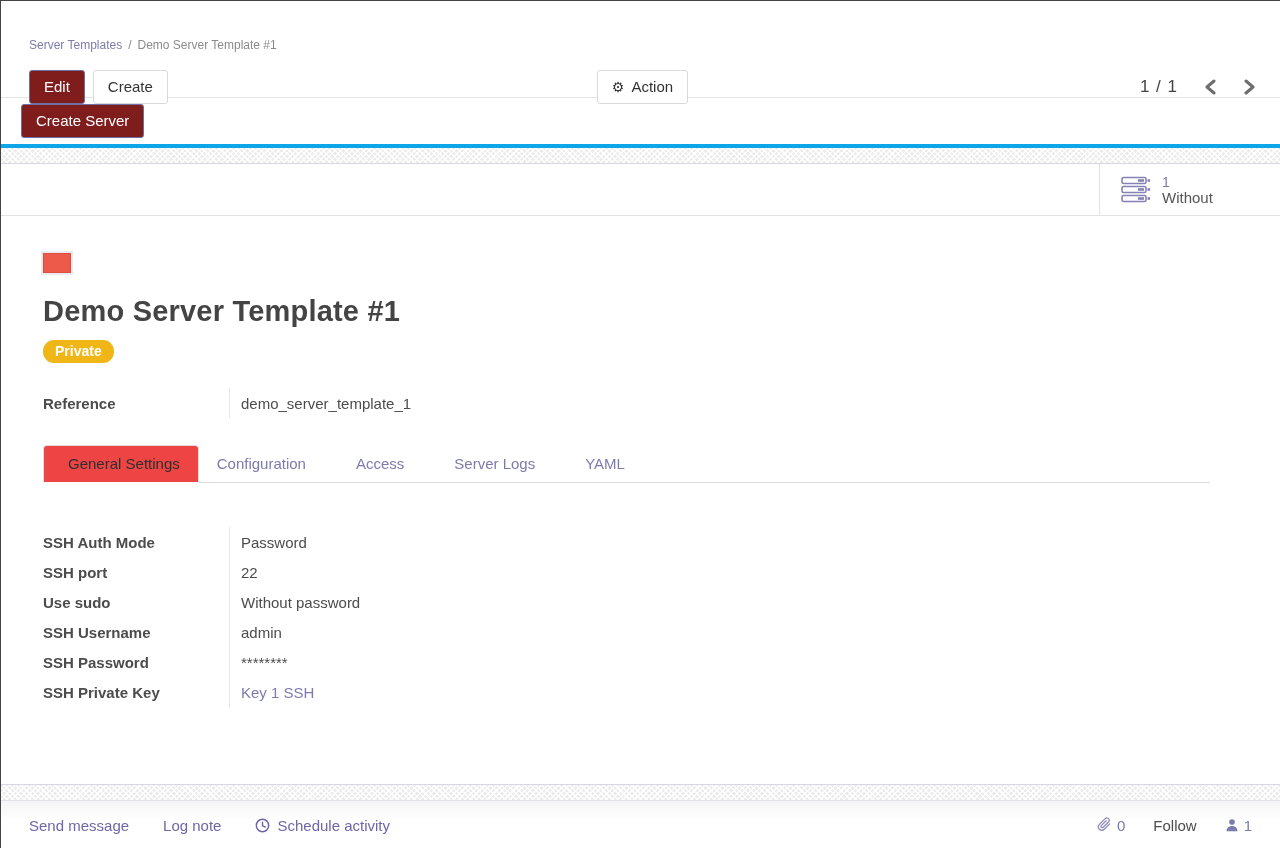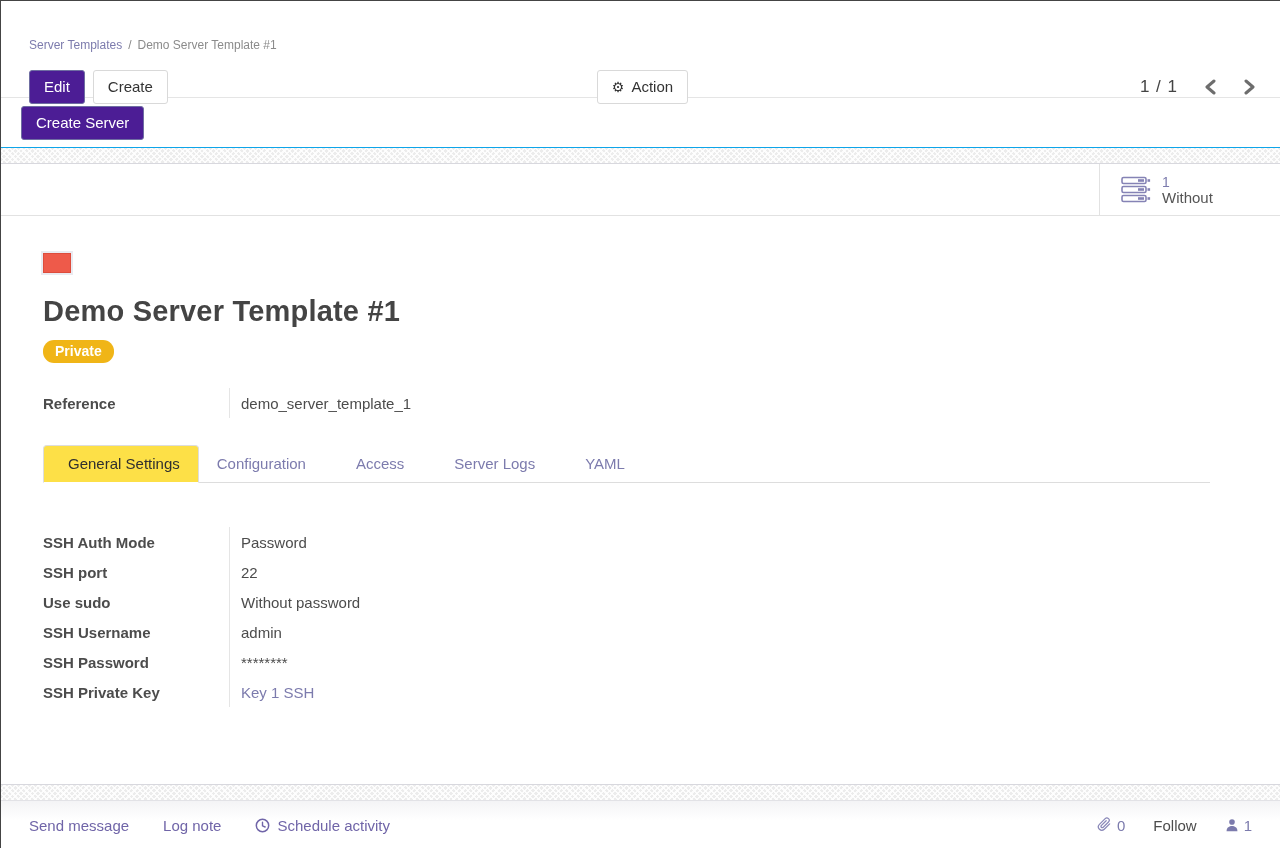--- a/index.html
+++ b/index.html
@@ -12,33 +12,33 @@
 
   
   .cp { height:97px; border-bottom:1px solid #e5e5e5; padding:12px 24px 0 28px; background:#fff; }
   .breadcrumb { font-size:12px; line-height:26px; white-space:nowrap;margin-top:19px; }
   .breadcrumb .parent { color:#7c7bad; cursor:pointer; }
   .breadcrumb .sep { color:#888; margin:0 6px; }
   .breadcrumb .current { color:#8b8b8b; }
   .cp-row { position:relative; margin-top:11px; height:36px; display:flex; align-items:center; }
   .btn { display:inline-flex; align-items:center; gap:7px; font-size:15px;
          border-radius:3px; padding:6px 14px; cursor:pointer; line-height:20px; }
-  .btn-primary { background:#4c1d95; border:1px solid #6f6ea2; color:#fff; }
+  .btn-primary { background:#7f1d1d; border:1px solid #6f6ea2; color:#fff; }
   .btn-default { background:#fff; border:1px solid #d9d9d9; color:#333; }
   .btn-edit { margin-right:8px; }
   .action-wrap { position:absolute; left:0; right:0; display:flex; justify-content:center; pointer-events:none; }
   .action-wrap .btn { pointer-events:auto; }
   .gear { font-size:14px; line-height:1; }
   .pager { margin-left:auto; display:flex; align-items:center; gap:26px; color:#444; }
   .pager-value { font-size:17px; letter-spacing:1px; cursor:pointer; }
   .pager-arrows { display:flex; gap:26px; }
   .pager-arrows svg { cursor:pointer; display:block; }
 
   
-  .statusbar { height:50px; background:#fff; border-bottom:1px solid #0ea5e9; display:flex; align-items:center; padding:0 20px; }
+  .statusbar { height:50px; background:#fff; border-bottom:4px solid #0ea5e9; display:flex; align-items:center; padding:0 20px; }
 
   
   .band {
     background-color:#ececec;
     background-image:
       repeating-linear-gradient(45deg, rgba(255,255,255,.85) 0 1.5px, transparent 1.5px 4px),
       repeating-linear-gradient(-45deg, rgba(255,255,255,.85) 0 1.5px, transparent 1.5px 4px);
   }
   .band-top { height:16px; border-bottom:1px solid #d8d8de; }
   .band-bottom { height:17px; border-top:1px solid #d8d8de; border-bottom:1px solid #e2e2e6; }
@@ -63,21 +63,21 @@
   .field-label { width:186px; font-weight:bold; color:#4c4c4c; }
   .field-value { flex:1; align-self:stretch; display:flex; align-items:center;
                  border-left:1px solid #e5e5e5; padding-left:11px; color:#4c4c4c; }
   .field-value.link { color:#7c7bad; cursor:pointer; }
   .ref-row { margin-top:25px; width:602px; }
 
   
   .tabs { margin-top:27px; display:flex; align-items:flex-end; border-bottom:1px solid #ddd;
           width:1167px; }
   .tab { padding:9px 18px 10px; font-size:15px; color:#7c7bad; cursor:pointer; margin-right:14px; }
-  .tab.active { background:#fde047; color:#2f2f2f; border:1px solid #ddd; border-bottom:1px solid #fff;
+  .tab.active { background:#ef4444; color:#2f2f2f; border:1px solid #ddd; border-bottom:1px solid #fff;
                 border-radius:4px 4px 0 0; margin-bottom:-1px; margin-right:0;padding-left:24px; }
 
   .notebook-page { margin-top:44px; display:flex; }
   .col-left { width:602px; }
   .col-right { flex:1; }
 
   
   .chatter { height:48px; background:#fff; display:flex; align-items:center; padding:0 28px;
              background:linear-gradient(#f4f4f6, #ffffff 40%); }
   .chatter-link { color:#7065a8; cursor:pointer; margin-right:34px; display:inline-flex; align-items:center; gap:7px; }

